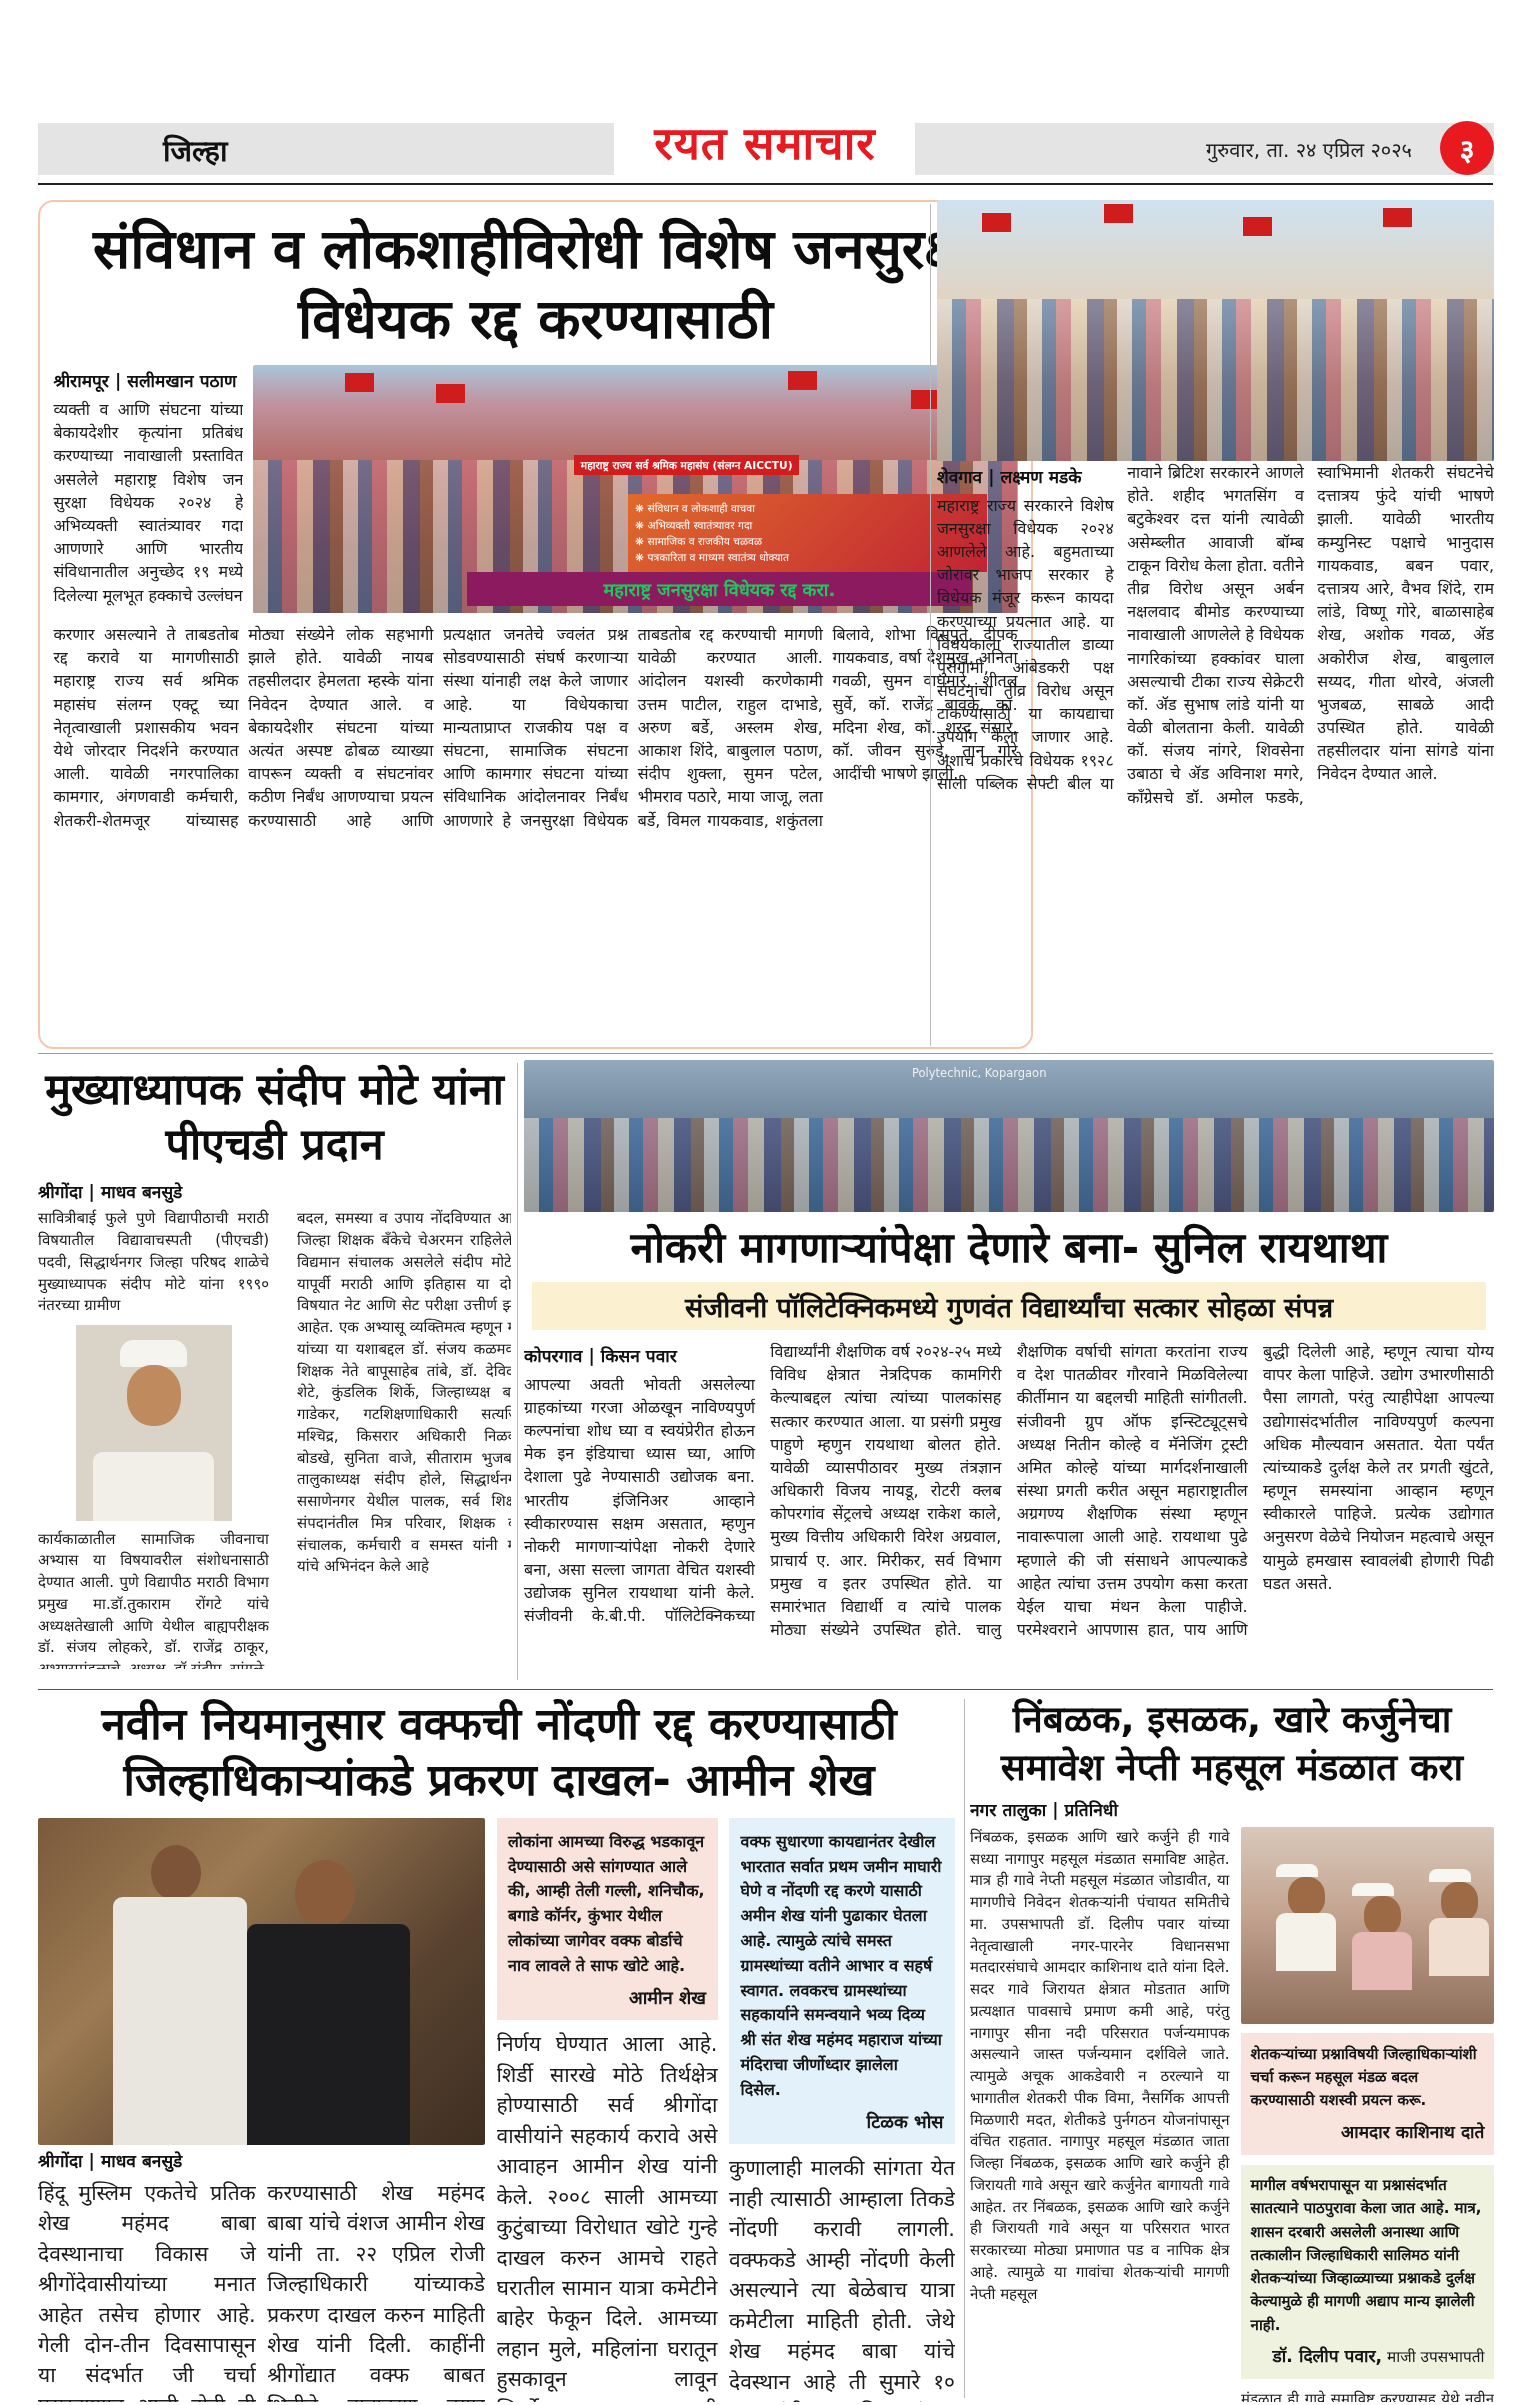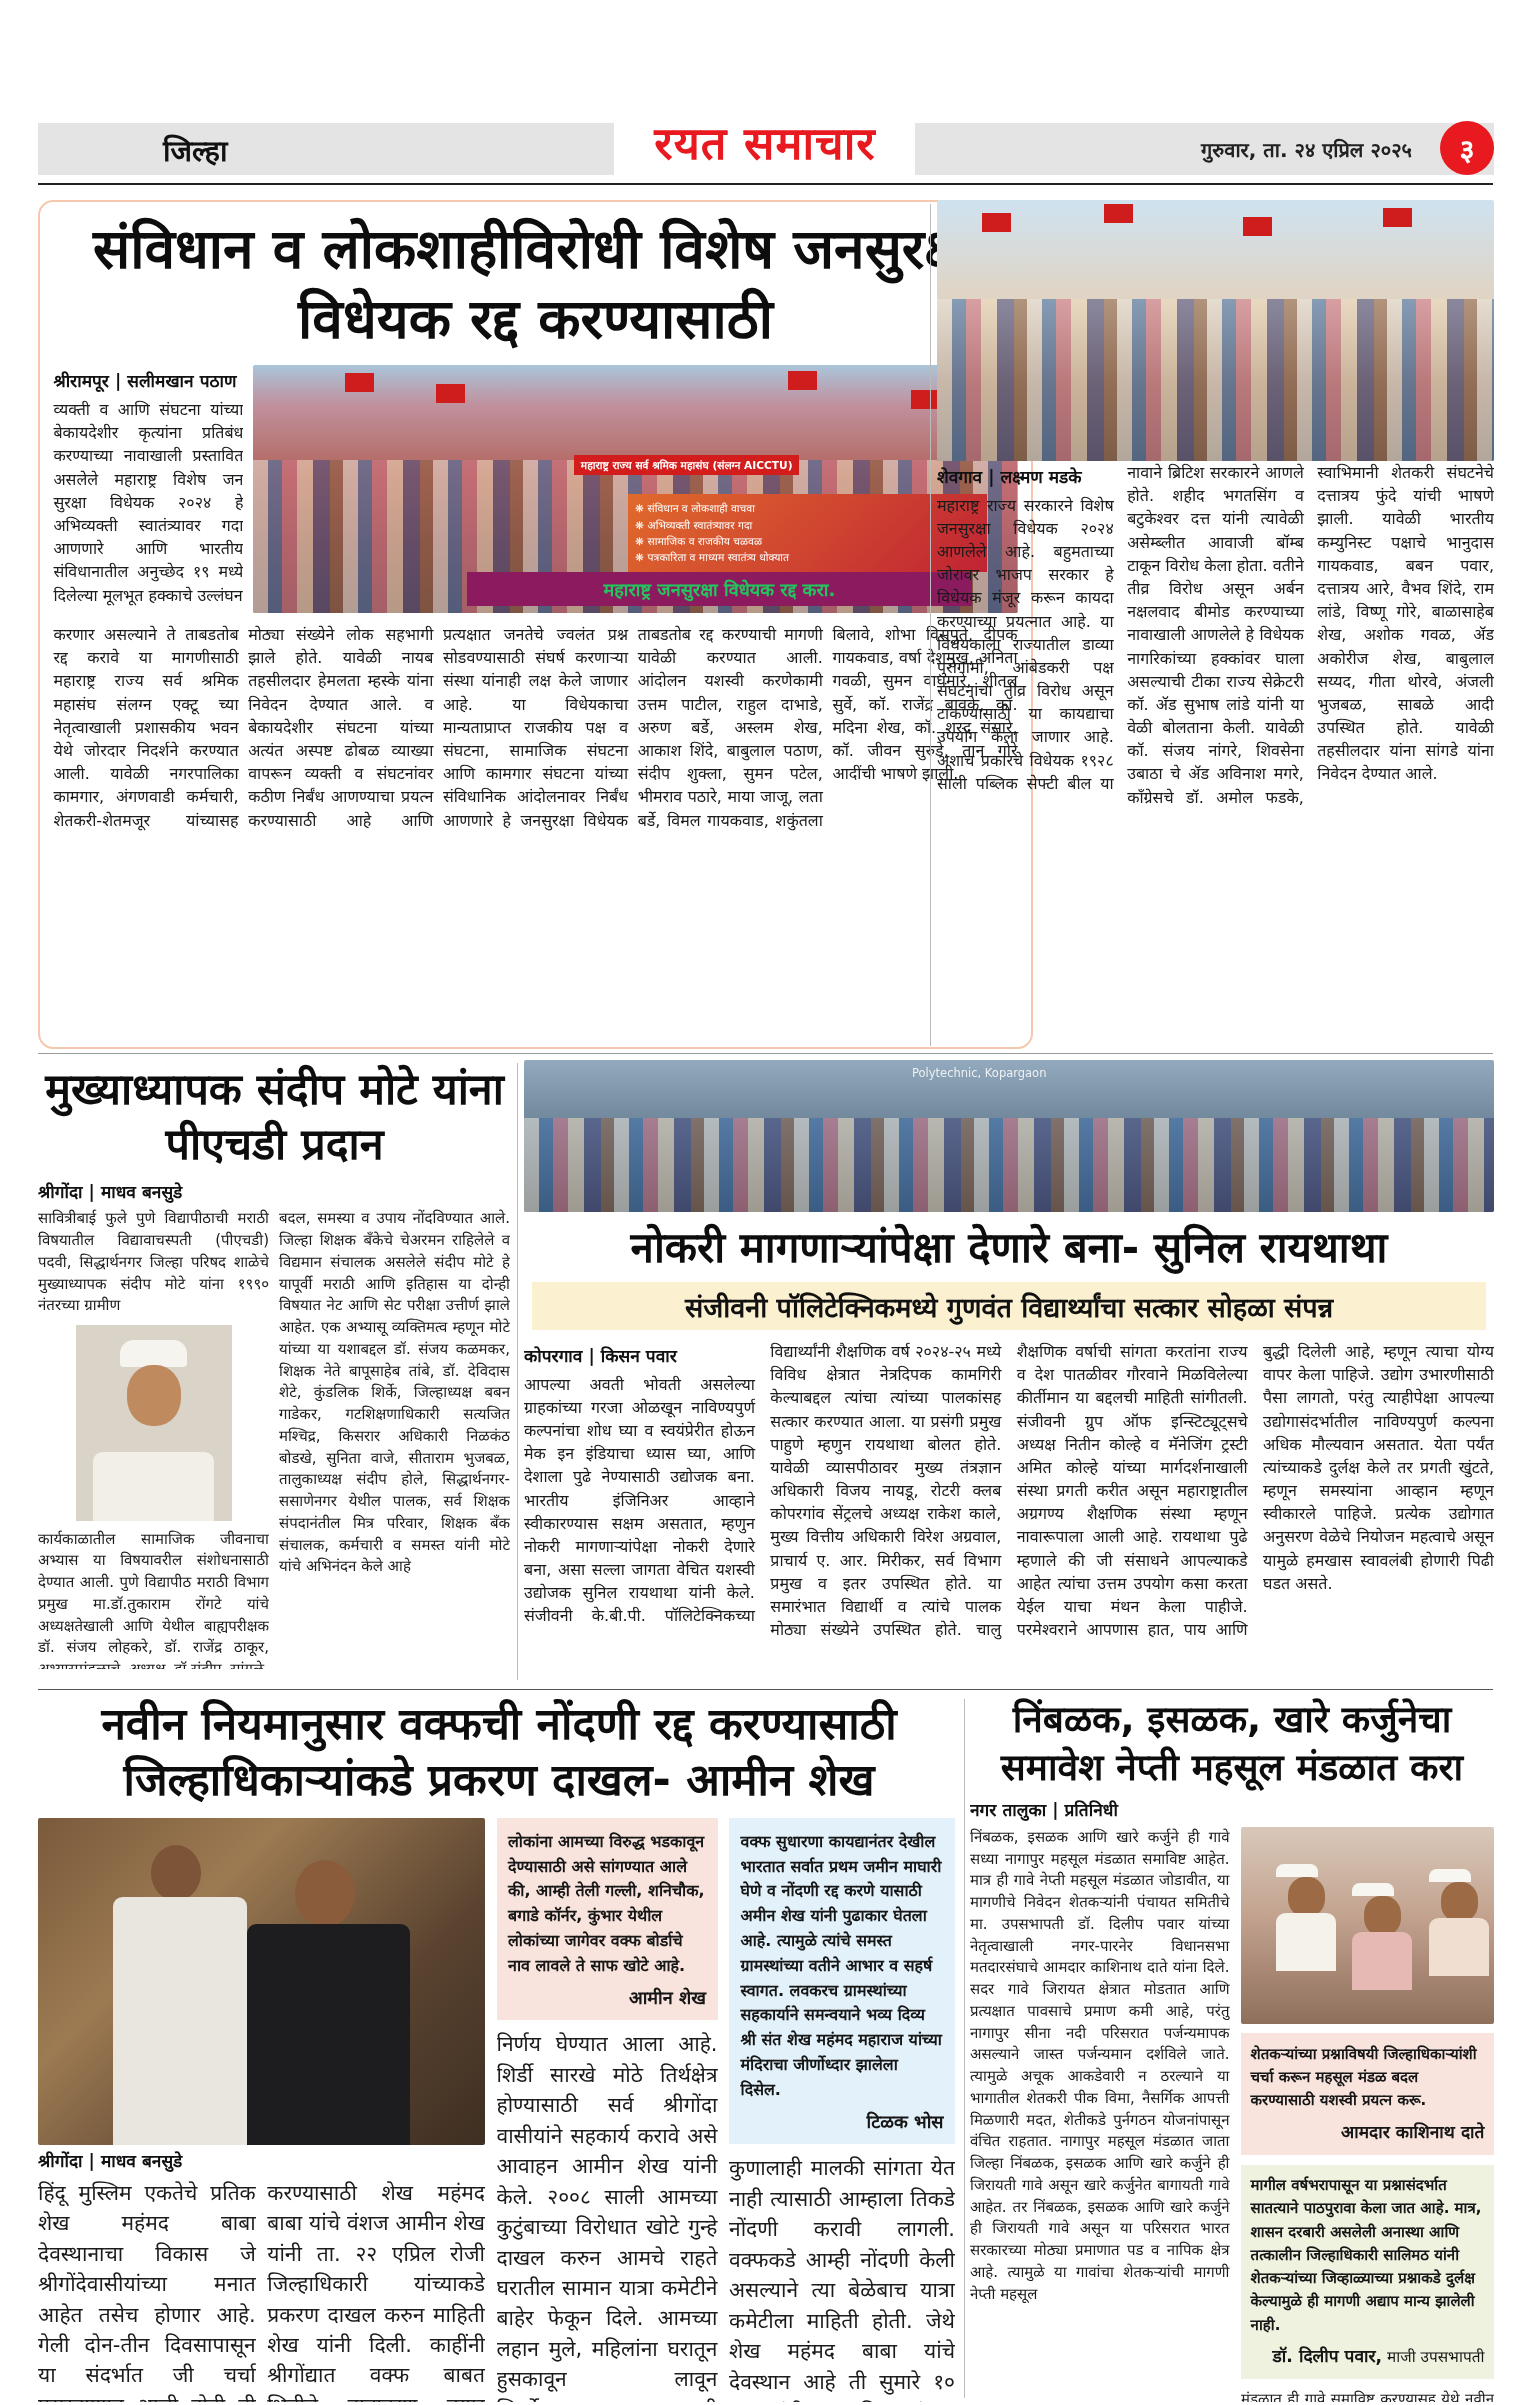--- a/index.html
+++ b/index.html
@@ -9,21 +9,21 @@
     font-family:"DejaVu Sans","Liberation Sans",sans-serif; color:#151515;
   }
   
   .strip { position:absolute; top:123px; height:52px; background:#e4e4e4; display:flex; align-items:center; }
   .strip-left { left:38px; width:576px; padding-left:125px; }
   .strip-right { left:915px; width:579px; justify-content:flex-end; padding-right:82px; }
   .section-name { font-size:29px; font-weight:bold; color:#111; }
   .masthead-title { position:absolute; top:112px; left:615px; width:300px; height:58px;
     display:flex; align-items:center; justify-content:center;
     color:#e8191f; font-size:45px; font-weight:bold; letter-spacing:1px; }
-  .date-line { font-size:20px; font-weight:bold; color:#222; }
+  .date-line { font-size:20px; font-weight:normal; color:#222; }
   .page-badge { position:absolute; top:121px; left:1440px; width:54px; height:54px; border-radius:50%;
     background:#e8191f; color:#fff; font-size:29px; font-weight:bold;
     display:flex; align-items:center; justify-content:center; }
   .header-rule { position:absolute; top:183px; left:38px; width:1455px; height:1.9px; background:#222; }
 
   
   .article { position:absolute; overflow:hidden; }
   .headline { font-weight:bold; color:#0d0d0d; text-align:center; }
   .byline { font-weight:bold; font-size:17.3px; color:#111; margin:3.8px 0 5.8px; }
   .body-text { font-size:16px; line-height:1.45; text-align:justify; color:#1b1b1b; }
@@ -49,21 +49,21 @@
 
   
   .a2 { left:937px; top:200px; width:557px; height:849px; }
   .a2-photo { height:261px; background:linear-gradient(180deg,#cfe2f0 0%,#e0d4c3 38%,#9d806e 70%,#6f5a4e 100%); }
   .a2 .headline { font-size:39px; line-height:1.3; margin:11.5px 0 7.7px; }
   .a2-cols { column-count:3; column-gap:13.4px; height:432px; overflow:hidden; }
 
   
   .a3 { left:38px; top:1060px; width:473px; height:623px; }
   .a3 .headline { font-size:43px; line-height:1.28; margin:1.9px 0 7.7px; }
-  .a3-row { display:flex; gap:10px; }
+  .a3-row { display:flex; gap:28px; }
   .a3-col { width:231px; flex:none; overflow:hidden; height:461px; }
   .a3-col .body-text { font-size:15px; }
   .portrait { width:156px; height:196px; margin:7.7px auto; background:#d9d3c8; position:relative; }
   .portrait .cap { position:absolute; top:15.4px; left:44px; width:67px; height:27px; background:#f6f4ee; border-radius:13.4px 13.4px 3.8px 3.8px; }
   .portrait .face { position:absolute; top:40px; left:51px; width:54px; height:61px; background:#c08a5f; border-radius:46%; }
   .portrait .torso { position:absolute; bottom:0; left:17.3px; width:121px; height:69px; background:#f1efe8; border-radius:9.6px 9.6px 0 0; }
 
   
   .a4 { left:524px; top:1060px; width:970px; height:623px; }
   .a4-photo { height:152px; background:linear-gradient(180deg,#93a9bd 0%,#71879b 40%,#4d5e6f 78%,#3a4754 100%); }

